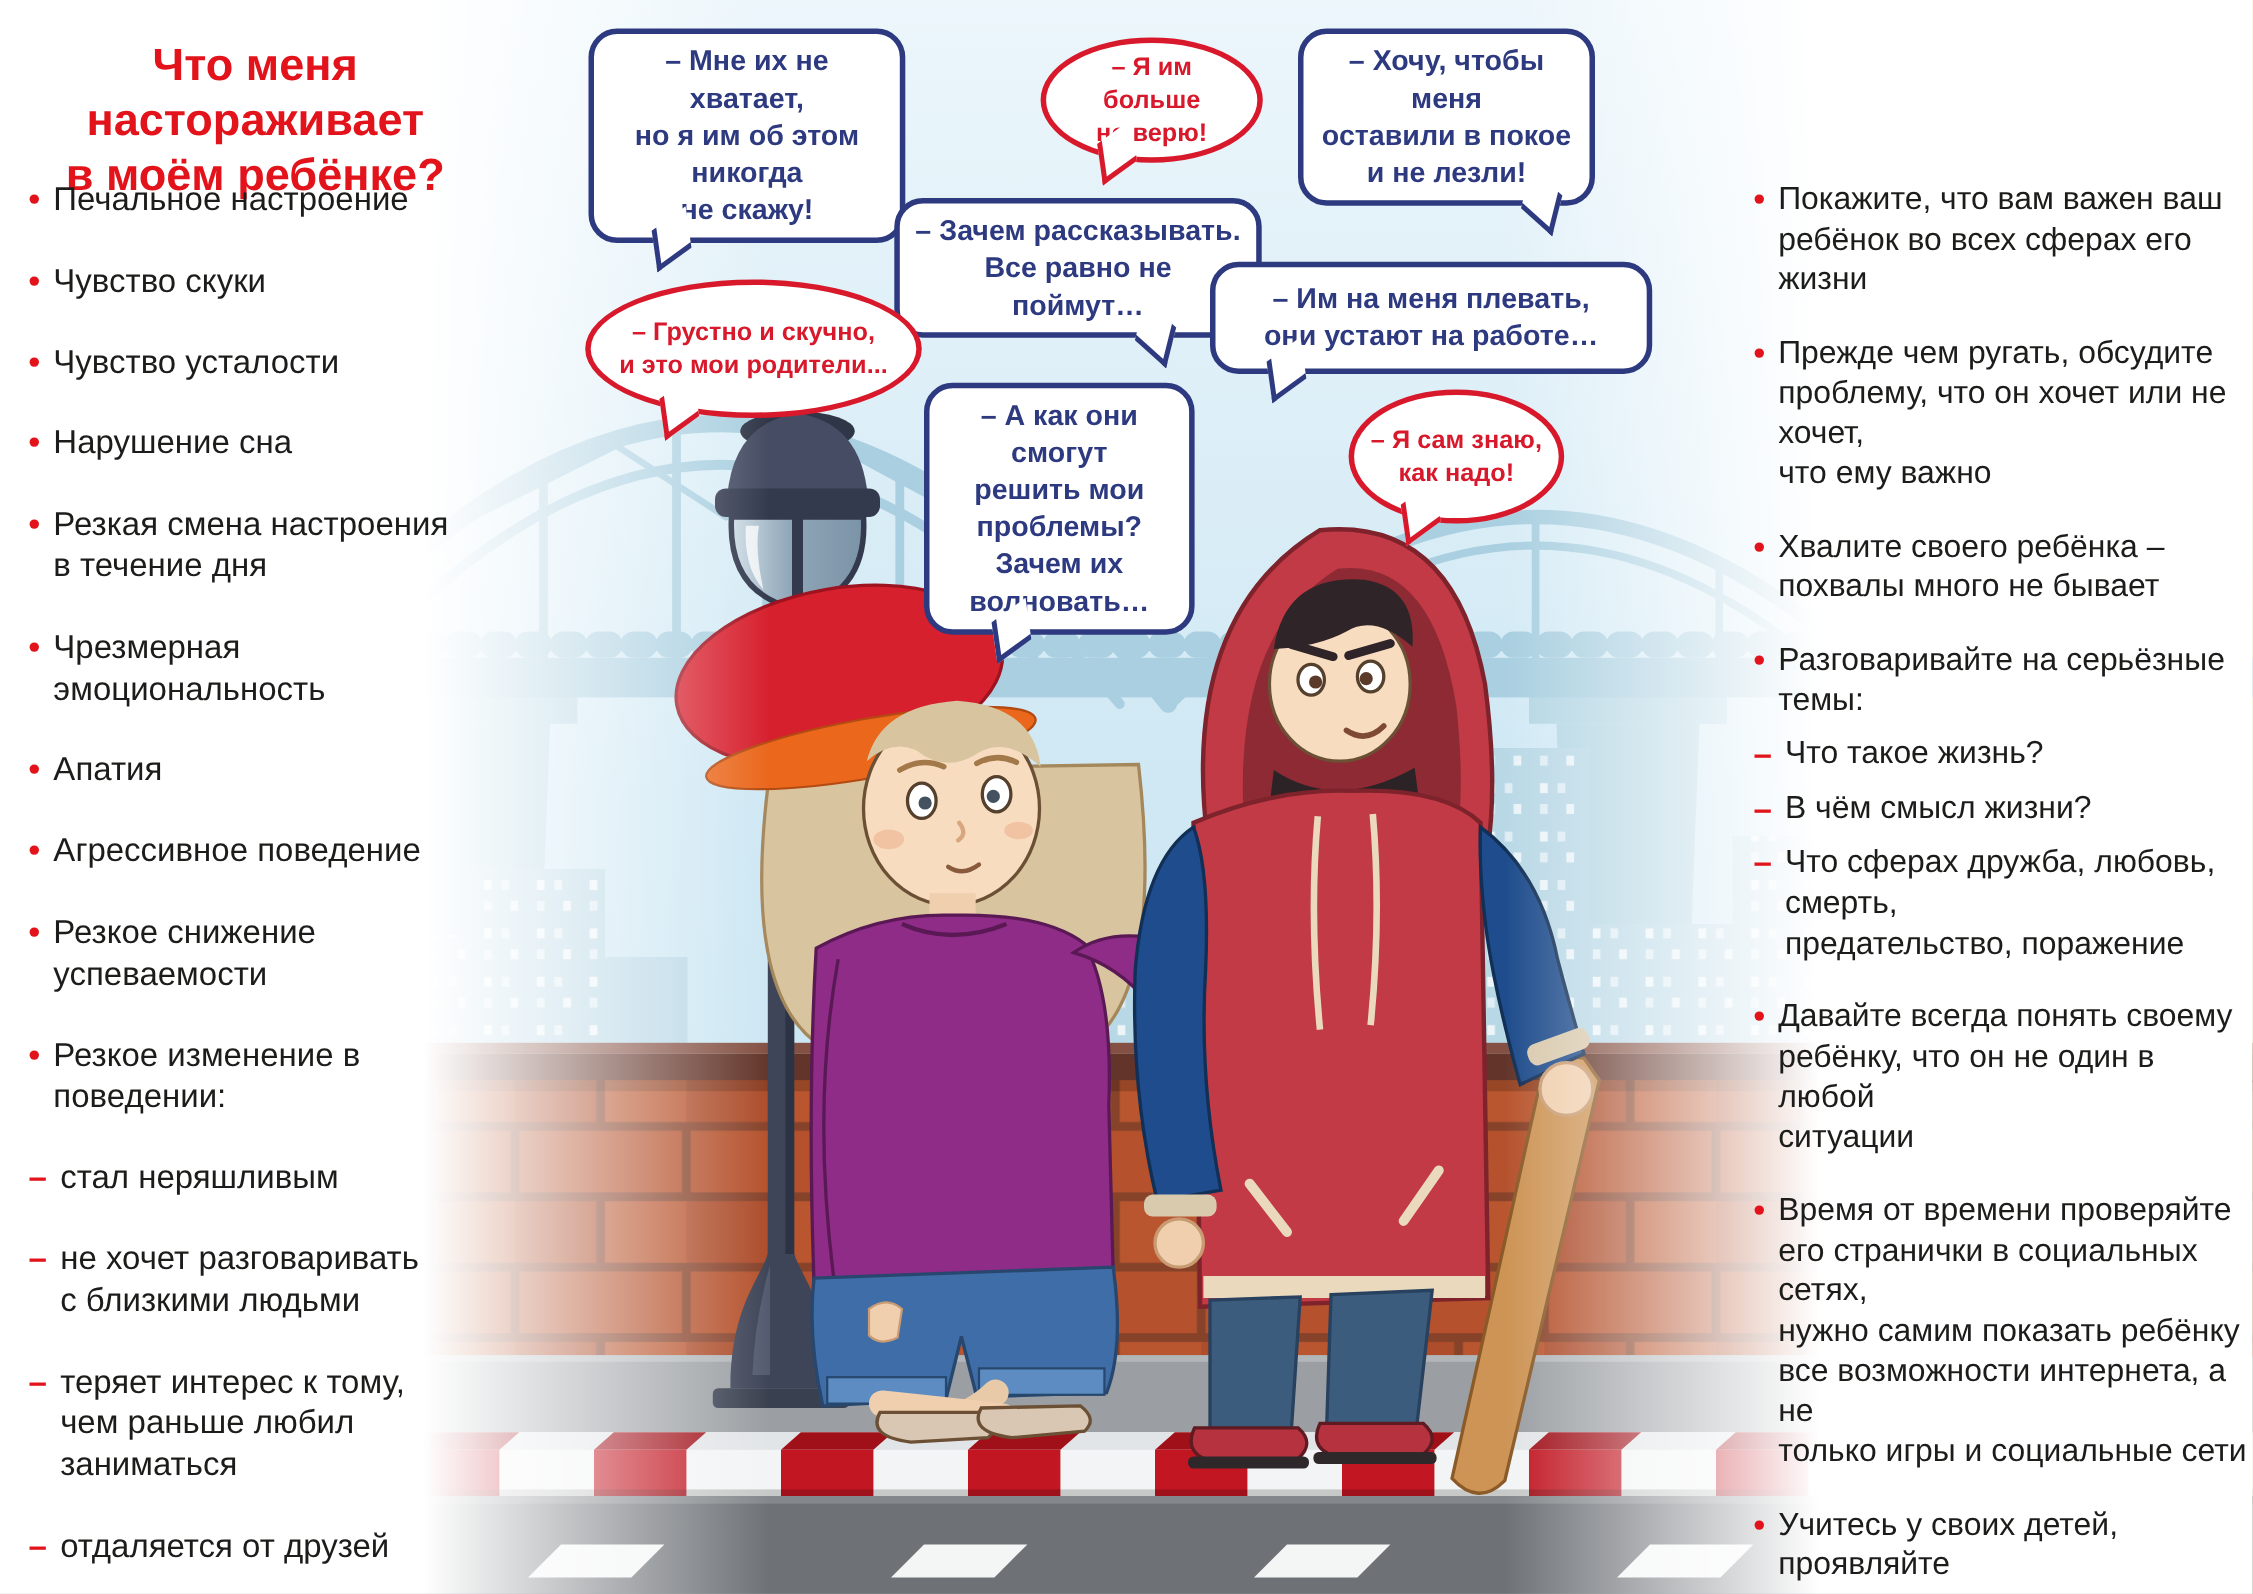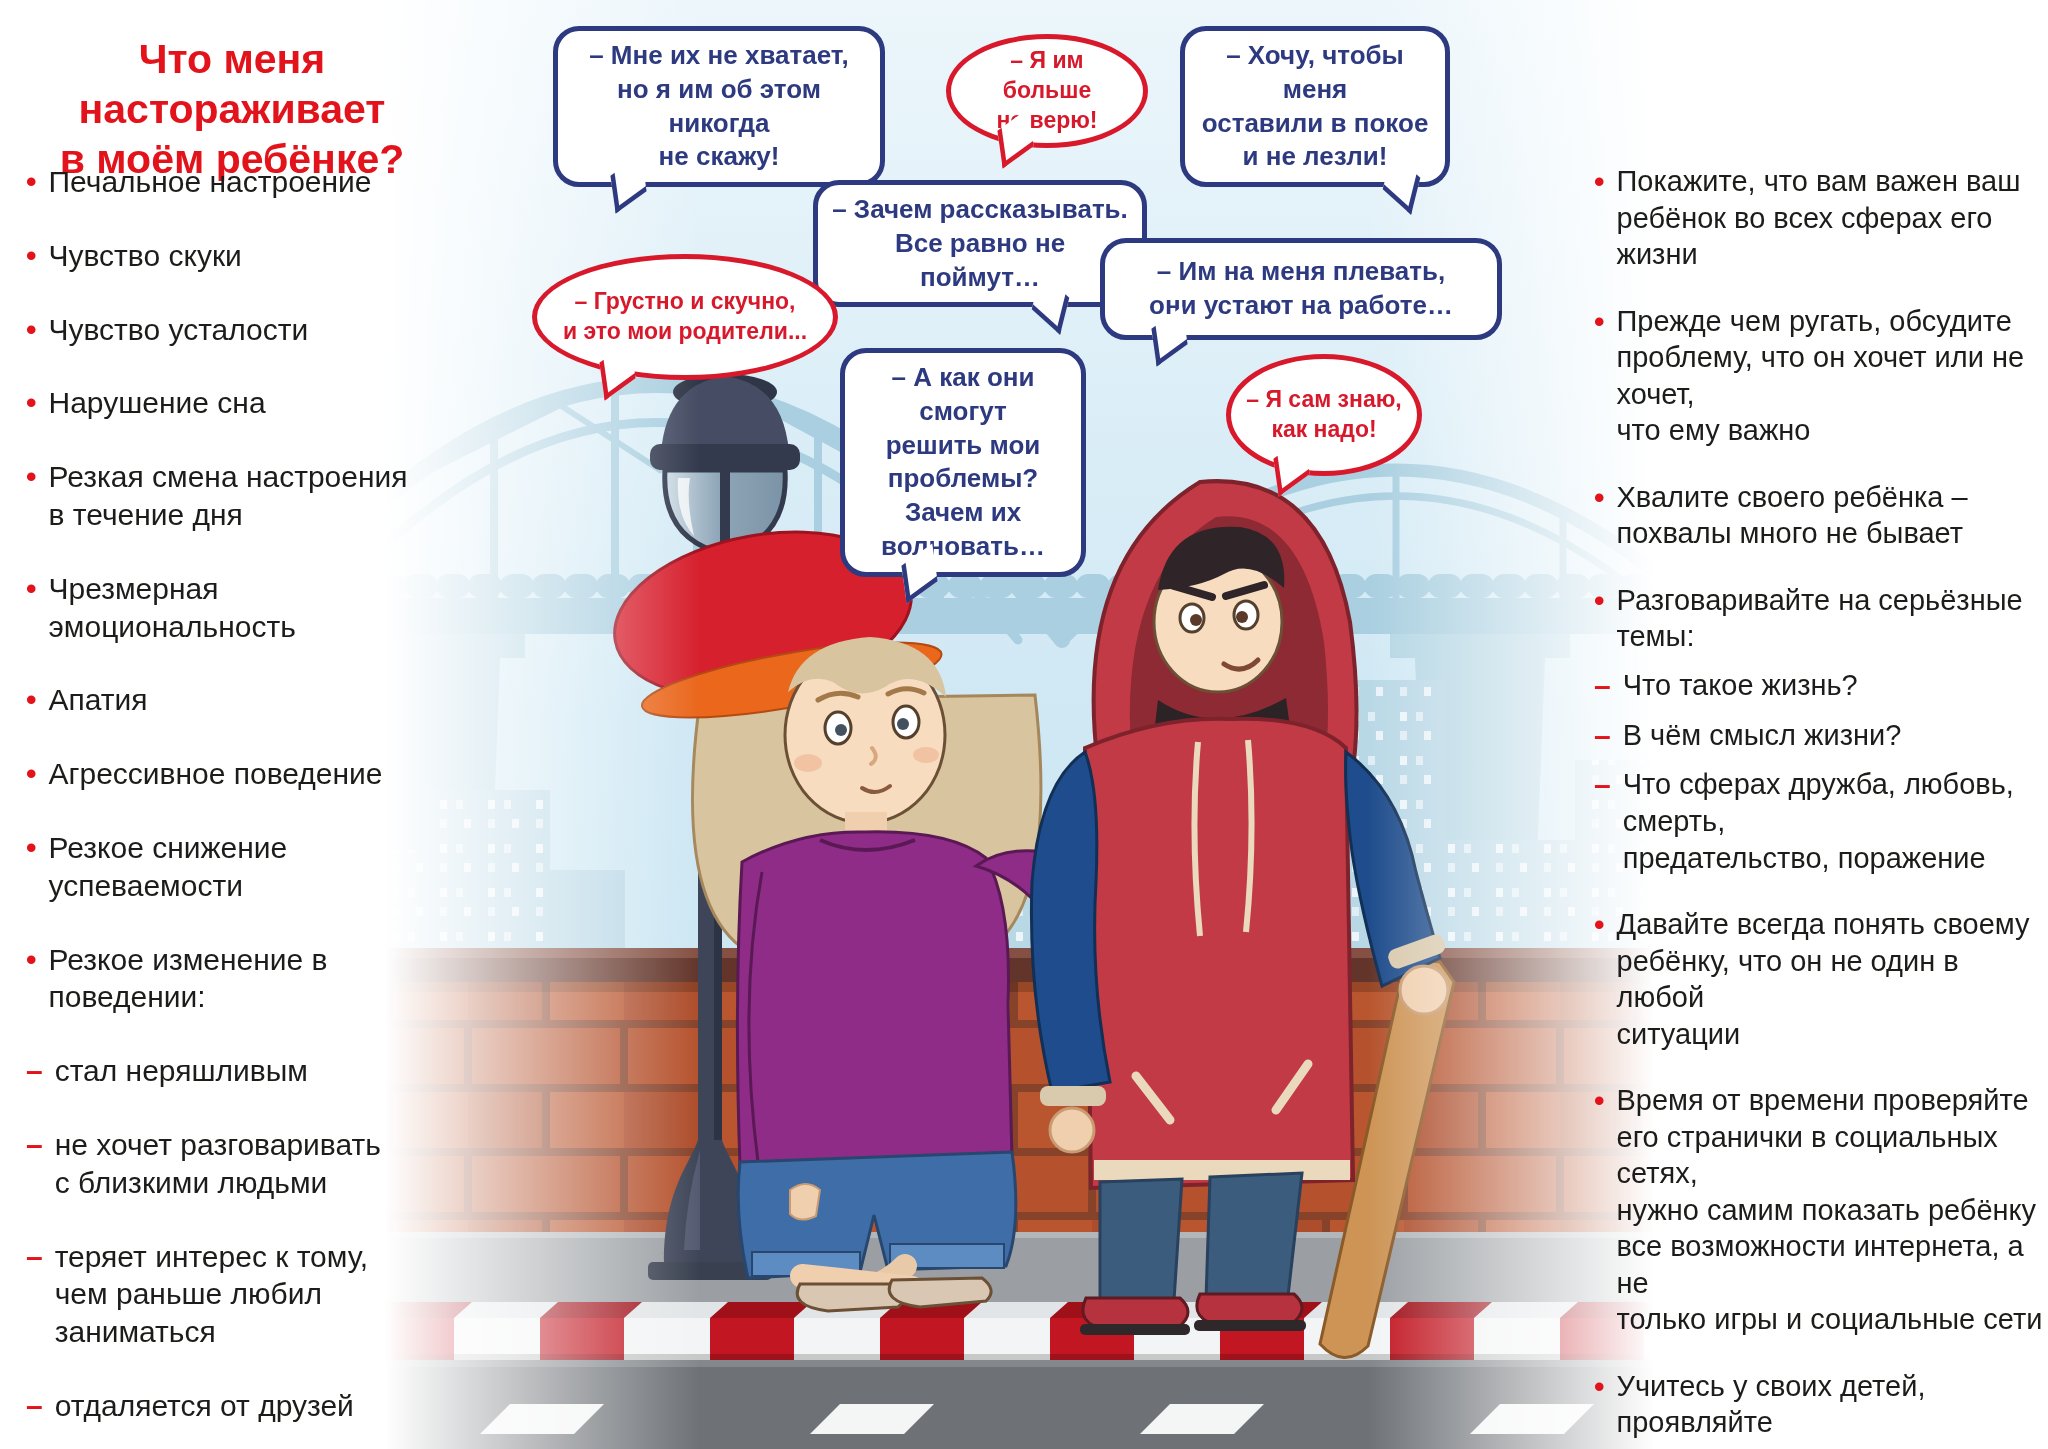--- a/index.html
+++ b/index.html
@@ -26,21 +26,21 @@
   .bubble{position:absolute;z-index:6;background:#fff;border:5px solid #2e3a80;border-radius:26px;
           color:#2e3a80;font-weight:bold;font-size:26px;line-height:1.3;text-align:center;
           display:flex;align-items:center;justify-content:center;white-space:pre-line;
           padding:8px 14px;box-sizing:border-box;}
   .bubble.red{border-color:#d8192b;color:#d8192b;border-radius:50%;font-size:23px;}
   .tail{position:absolute;width:32px;height:32px;background:#fff;bottom:-20px;
         border-right:5px solid #2e3a80;border-bottom:5px solid #2e3a80;}
   .red .tail{border-color:#d8192b;bottom:-14px;}
   .t-bl{transform:rotate(68deg) skew(14deg,14deg);}
   .t-br{transform:rotate(28deg) skew(14deg,14deg);}
-  .b1{left:553px;top:26px;width:332px;min-height:132px;}  .b1 .tail{left:52px;}
+  .b1{left:535px;top:26px;width:288px;min-height:132px;}  .b1 .tail{left:52px;}
   .b2{left:946px;top:34px;width:202px;height:114px;}      .b2 .tail{left:46px;}
   .b3{left:1180px;top:26px;width:270px;min-height:132px;} .b3 .tail{left:198px;}
   .b4{left:813px;top:180px;width:334px;min-height:100px;} .b4 .tail{left:214px;}
   .b5{left:532px;top:254px;width:306px;height:126px;}     .b5 .tail{left:62px;}
   .b6{left:1100px;top:238px;width:402px;min-height:102px;}.b6 .tail{left:46px;}
   .b7{left:840px;top:348px;width:246px;min-height:140px;} .b7 .tail{left:56px;}
   .b8{left:1226px;top:354px;width:196px;height:122px;}    .b8 .tail{left:42px;}
 </style>
 </head>
 <body>

